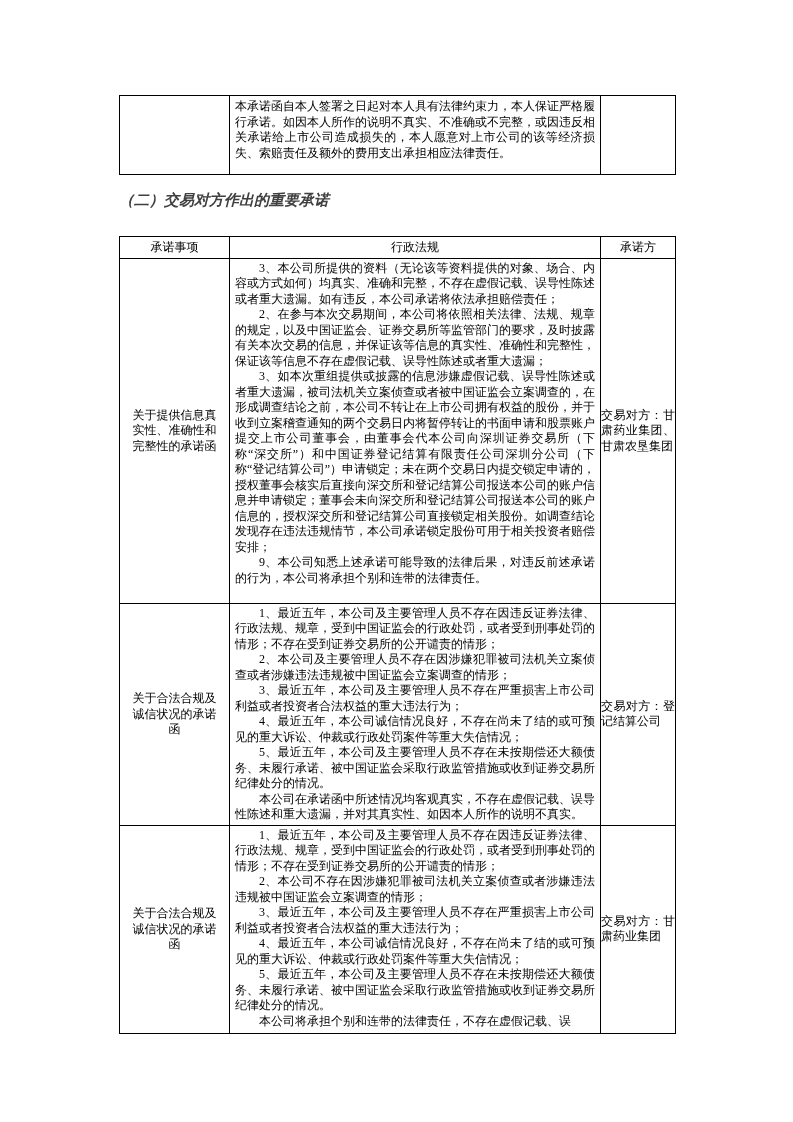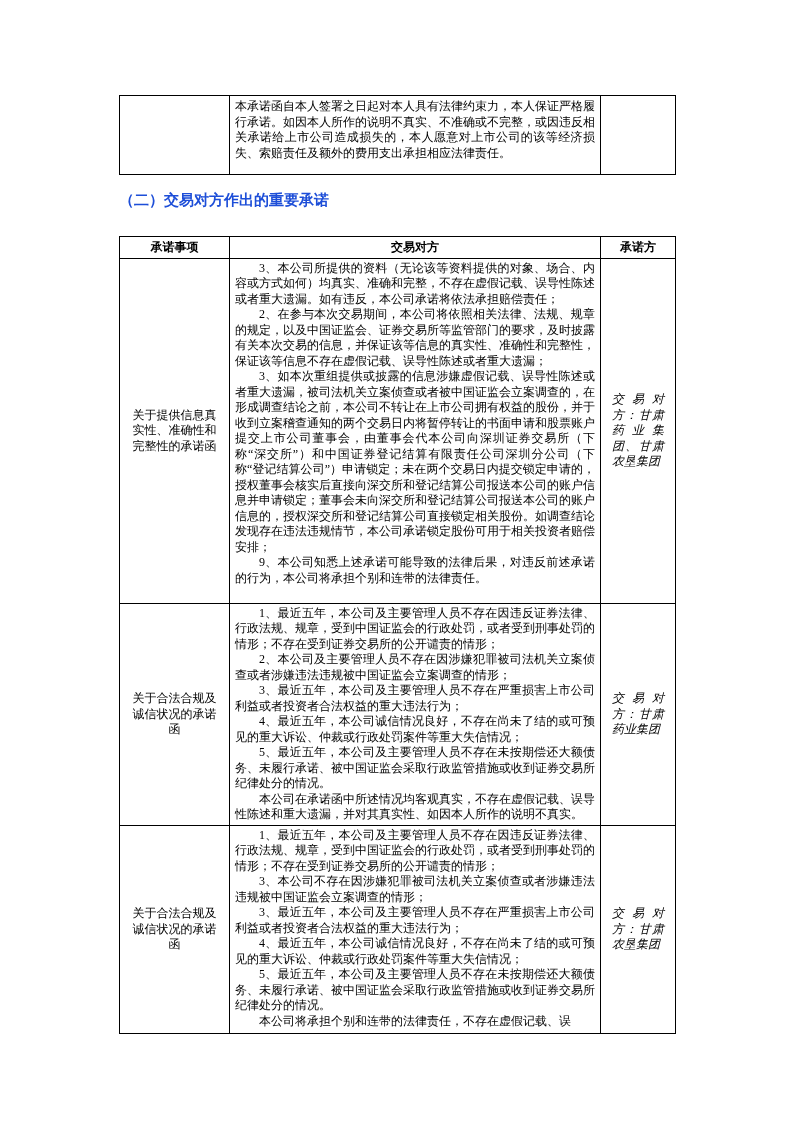--- a/index.html
+++ b/index.html
@@ -36,42 +36,42 @@
   .carryover td { height:79px; }
   .carryover .content-cell { padding:3px 5px; vertical-align:top; }
 
   .heading {
     font-family:"Liberation Sans", "DejaVu Sans", sans-serif;
     font-weight:bold;
     font-size:15px;
     line-height:1.25;
     margin-top:16px;
     margin-bottom:26px;
-    color:#1d4ed8;
+    color:#404040;
+    font-style:italic;
   }
 
   .main th {
     font-family:"Liberation Sans", "DejaVu Sans", sans-serif;
-    font-weight:bold;
+    font-weight:normal;
     padding:2px 2px;
     height:22px;
   }
   .main .item-cell {
     text-align:center;
     padding:2px 7px;
   }
   .main .content-cell {
     vertical-align:top;
     padding:2px 5px;
   }
   .main .party-cell {
     text-align:justify;
     text-justify:inter-character;
-    padding:2px 11px;
-    font-style:italic;
+    padding:2px 0;
   }
   .para {
     text-indent:2em;
     text-align:justify;
     text-justify:inter-character;
     font-size:12px;
     line-height:15.5px;
   }
   .para.no-indent { text-indent:0; }
 
@@ -114,21 +114,21 @@
 
     <table class="doc-table main">
       <colgroup>
           <col class="col-item">
           <col class="col-content">
           <col class="col-party">
         </colgroup>
       <thead>
         <tr>
           <th>承诺事项</th>
-          <th>交易对方</th>
+          <th>行政法规</th>
           <th>承诺方</th>
         </tr>
       </thead>
       <tbody>
         <tr class="row-1">
           <td class="item-cell">关于提供信息真实性、准确性和完整性的承诺函</td>
           <td class="content-cell">
             <p class="para">3、本公司所提供的资料（无论该等资料提供的对象、场合、内容或方式如何）均真实、准确和完整，不存在虚假记载、误导性陈述或者重大遗漏。如有违反，本公司承诺将依法承担赔偿责任；</p>
             <p class="para">2、在参与本次交易期间，本公司将依照相关法律、法规、规章的规定，以及中国证监会、证券交易所等监管部门的要求，及时披露有关本次交易的信息，并保证该等信息的真实性、准确性和完整性，保证该等信息不存在虚假记载、误导性陈述或者重大遗漏；</p>
             <p class="para">3、如本次重组提供或披露的信息涉嫌虚假记载、误导性陈述或者重大遗漏，被司法机关立案侦查或者被中国证监会立案调查的，在形成调查结论之前，本公司不转让在上市公司拥有权益的股份，并于收到立案稽查通知的两个交易日内将暂停转让的书面申请和股票账户提交上市公司董事会，由董事会代本公司向深圳证券交易所（下称“深交所”）和中国证券登记结算有限责任公司深圳分公司（下称“登记结算公司”）申请锁定；未在两个交易日内提交锁定申请的，授权董事会核实后直接向深交所和登记结算公司报送本公司的账户信息并申请锁定；董事会未向深交所和登记结算公司报送本公司的账户信息的，授权深交所和登记结算公司直接锁定相关股份。如调查结论发现存在违法违规情节，本公司承诺锁定股份可用于相关投资者赔偿安排；</p>
@@ -139,31 +139,31 @@
         <tr class="row-2">
           <td class="item-cell">关于合法合规及诚信状况的承诺函</td>
           <td class="content-cell">
             <p class="para">1、最近五年，本公司及主要管理人员不存在因违反证券法律、行政法规、规章，受到中国证监会的行政处罚，或者受到刑事处罚的情形；不存在受到证券交易所的公开谴责的情形；</p>
             <p class="para">2、本公司及主要管理人员不存在因涉嫌犯罪被司法机关立案侦查或者涉嫌违法违规被中国证监会立案调查的情形；</p>
             <p class="para">3、最近五年，本公司及主要管理人员不存在严重损害上市公司利益或者投资者合法权益的重大违法行为；</p>
             <p class="para">4、最近五年，本公司诚信情况良好，不存在尚未了结的或可预见的重大诉讼、仲裁或行政处罚案件等重大失信情况；</p>
             <p class="para">5、最近五年，本公司及主要管理人员不存在未按期偿还大额债务、未履行承诺、被中国证监会采取行政监管措施或收到证券交易所纪律处分的情况。</p>
             <p class="para">本公司在承诺函中所述情况均客观真实，不存在虚假记载、误导性陈述和重大遗漏，并对其真实性、如因本人所作的说明不真实。</p>
           </td>
-          <td class="party-cell">交易对方：甘肃药业集团</td>
+          <td class="party-cell">交易对方：登记结算公司</td>
         </tr>
         <tr class="row-3">
           <td class="item-cell">关于合法合规及诚信状况的承诺函</td>
           <td class="content-cell">
             <p class="para">1、最近五年，本公司及主要管理人员不存在因违反证券法律、行政法规、规章，受到中国证监会的行政处罚，或者受到刑事处罚的情形；不存在受到证券交易所的公开谴责的情形；</p>
-            <p class="para">3、本公司不存在因涉嫌犯罪被司法机关立案侦查或者涉嫌违法违规被中国证监会立案调查的情形；</p>
+            <p class="para">2、本公司不存在因涉嫌犯罪被司法机关立案侦查或者涉嫌违法违规被中国证监会立案调查的情形；</p>
             <p class="para">3、最近五年，本公司及主要管理人员不存在严重损害上市公司利益或者投资者合法权益的重大违法行为；</p>
             <p class="para">4、最近五年，本公司诚信情况良好，不存在尚未了结的或可预见的重大诉讼、仲裁或行政处罚案件等重大失信情况；</p>
             <p class="para">5、最近五年，本公司及主要管理人员不存在未按期偿还大额债务、未履行承诺、被中国证监会采取行政监管措施或收到证券交易所纪律处分的情况。</p>
             <p class="para">本公司将承担个别和连带的法律责任，不存在虚假记载、误</p>
           </td>
-          <td class="party-cell">交易对方：甘肃农垦集团</td>
+          <td class="party-cell">交易对方：甘肃药业集团</td>
         </tr>
       </tbody>
     </table>
   </div>
 
 </div>
 
 </body></html>

